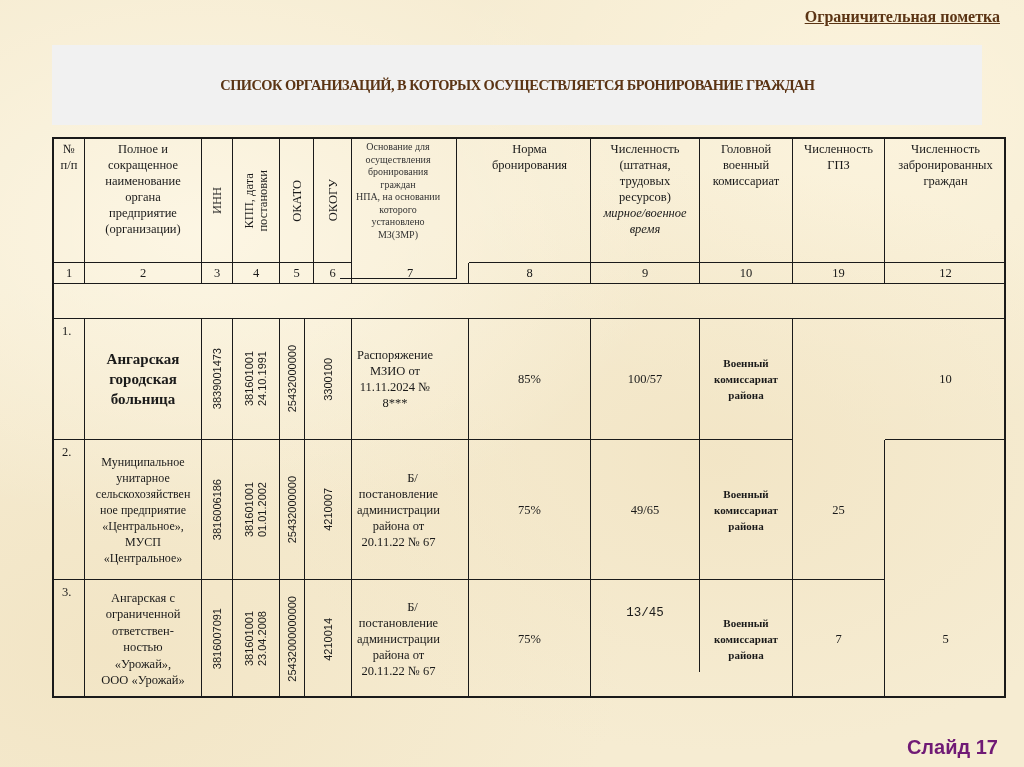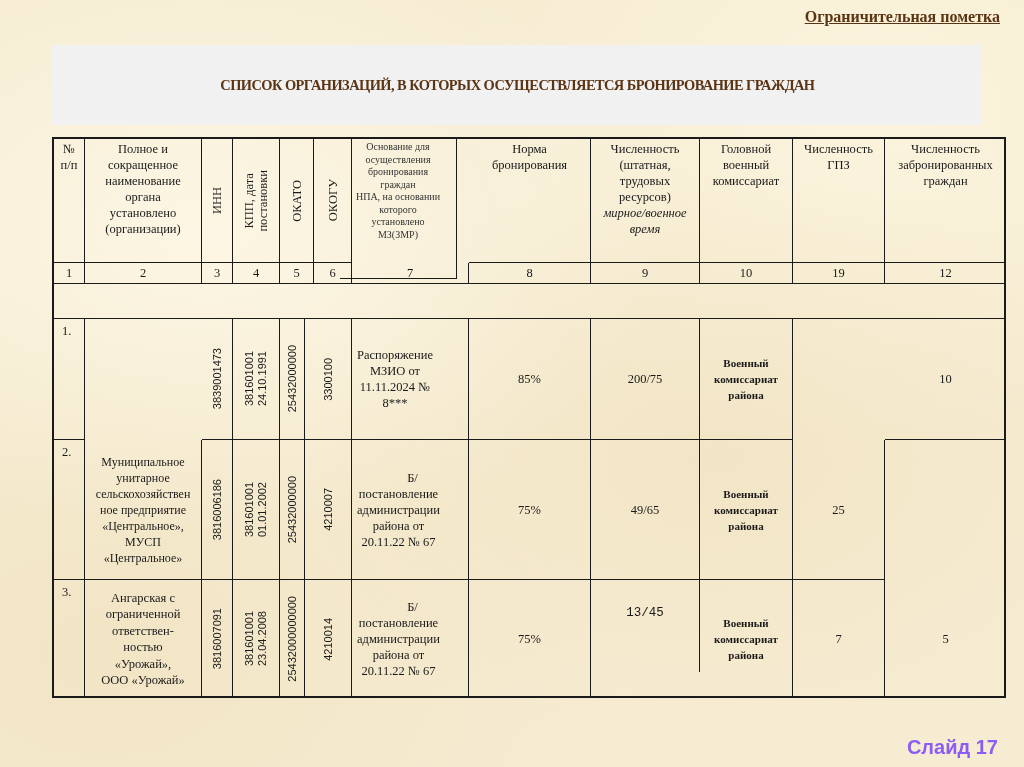--- a/index.html
+++ b/index.html
@@ -25,21 +25,21 @@
       display: flex; align-items: center; justify-content: center;
     }
     .title-panel h1 {
       margin: 0; font-family: "Liberation Serif", serif; font-weight: bold;
       font-size: 15.5px; color: #5b3414; letter-spacing: -0.6px; transform: scaleX(0.93);
       white-space: nowrap;
     }
     .slide-num {
       position: absolute; right: 26px; bottom: 8px;
       font-family: "Liberation Sans", sans-serif; font-weight: bold; font-size: 20px;
-      color: #8b5cf6;
+      color: #701a75;
     }
     .grid {
       position: absolute; left: 52px; top: 137px;
       width: 954px; height: 561px;
       border: 2px solid #1a1a1a; box-sizing: border-box;
     }
     .cell {
       position: absolute; box-sizing: border-box;
       border-right: 1.5px solid #1a1a1a; border-bottom: 1.5px solid #1a1a1a;
       display: flex; justify-content: center; text-align: center;
@@ -77,21 +77,21 @@
 </div>
 
 <div class="grid">
 
   <div class="cell top pre" style="left:0;top:0;width:31px;height:124px;">№
 п/п</div>
   <div class="cell top pre" style="left:31px;top:0;width:117px;height:124px;">Полное и
 сокращенное
 наименование
 органа
-установлено
+предприятие
 (организации)</div>
   <div class="cell mid" style="left:148px;top:0;width:31px;height:124px;">
     <span class="vert">ИНН</span>
   </div>
   <div class="cell mid" style="left:179px;top:0;width:47px;height:124px;">
     <span class="vert pre" style="line-height:14px;">КПП, дата
 постановки</span>
   </div>
   <div class="cell mid" style="left:226px;top:0;width:34px;height:124px;">
     <span class="vert">ОКАТО</span>
@@ -135,39 +135,42 @@
   <div class="cell mid" style="left:298px;top:124px;width:117px;height:21px;">7</div>
   <div class="cell mid" style="left:415px;top:124px;width:122px;height:21px;">8</div>
   <div class="cell mid" style="left:537px;top:124px;width:109px;height:21px;">9</div>
   <div class="cell mid" style="left:646px;top:124px;width:93px;height:21px;">10</div>
   <div class="cell mid" style="left:739px;top:124px;width:92px;height:21px;">19</div>
   <div class="cell mid last-col" style="left:831px;top:124px;width:121px;height:21px;">12</div>
 
   <div class="cell last-col" style="left:0;top:145px;width:952px;height:35px;"></div>
 
   <div class="cell rownum" style="left:0;top:180px;width:31px;height:121px;">1.</div>
+  <div class="cell mid pre orgname-bold" style="left:31px;top:180px;width:117px;height:121px;">Ангарская
+городская
+больница</div>
   <div class="cell mid" style="left:148px;top:180px;width:31px;height:121px;">
     <span class="vert-sans">3839001473</span>
   </div>
   <div class="cell mid" style="left:179px;top:180px;width:47px;height:121px;">
     <span class="vert-sans pre">381601001
 24.10.1991</span>
   </div>
   <div class="cell mid" style="left:226px;top:180px;width:25px;height:121px;">
     <span class="vert-sans">25432000000</span>
   </div>
   <div class="cell mid" style="left:251px;top:180px;width:47px;height:121px;">
     <span class="vert-sans">3300100</span>
   </div>
   <div class="cell mid pre basis" style="left:298px;top:180px;width:117px;height:121px;">Распоряжение
 МЗИО от
 11.11.2024 №
 8***</div>
   <div class="cell mid" style="left:415px;top:180px;width:122px;height:121px;">85%</div>
-  <div class="cell mid" style="left:537px;top:180px;width:109px;height:121px;">200/75</div>
+  <div class="cell mid" style="left:537px;top:180px;width:109px;height:121px;">100/57</div>
   <div class="cell mid pre commissariat" style="left:646px;top:180px;width:93px;height:121px;">Военный
 комиссариат
 района</div>
   <div class="cell mid last-col" style="left:831px;top:180px;width:121px;height:121px;">10</div>
 
   <div class="cell rownum" style="left:0;top:301px;width:31px;height:140px;">2.</div>
   <div class="cell mid pre" style="left:31px;top:301px;width:117px;height:140px;font-size:12px;line-height:16px;">Муниципальное
 унитарное
 сельскохозяйствен
 ное предприятие

